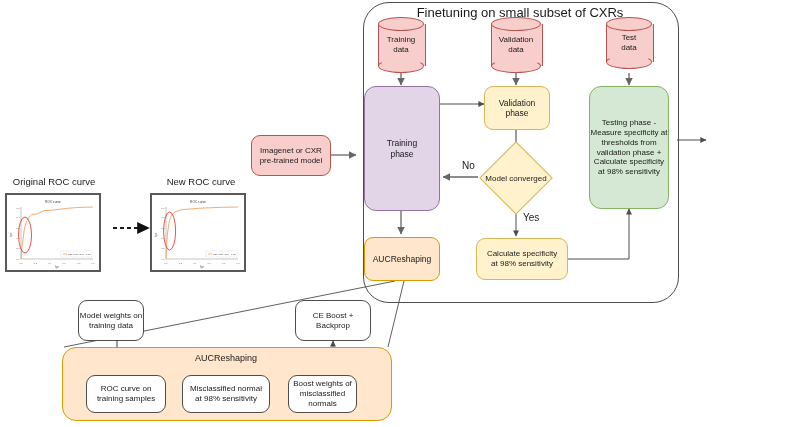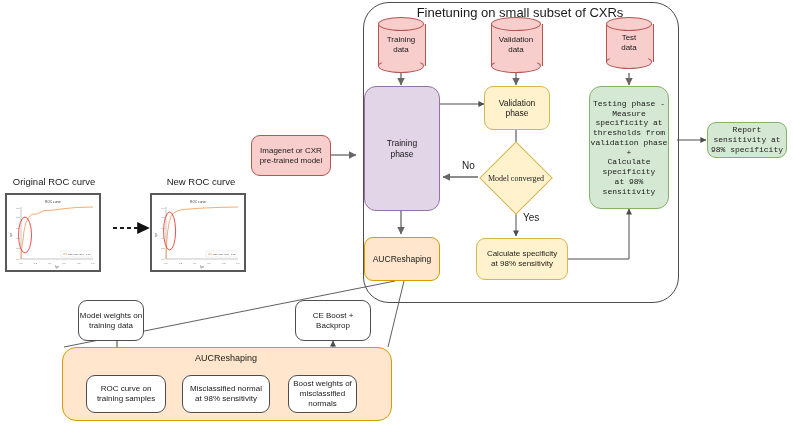--- a/index.html
+++ b/index.html
@@ -14,21 +14,21 @@
   .node{position:absolute;box-sizing:border-box;display:flex;align-items:center;
         justify-content:center;text-align:center;line-height:1.22;}
   .node span{display:block;white-space:pre-line;}
 
   
   .rrect{border-radius:9px;border:1px solid #9a9a9a;background:#fff;}
   .rrect.soft{border-radius:12px;}
 
   .purple{background:#e1d5e7;border:1px solid #9673a6;}
   .yellow{background:#fff2cc;border:1px solid #d6b656;}
-  .green {background:#d5e8d4;border:1px solid #82b366;font-family:Liberation Mono, monospace;}
+  .green {background:#d5e8d4;border:1px solid #82b366;}
   .pink  {background:#f8cecc;border:1px solid #b85450;}
   .orange{background:#ffe6cc;border:1px solid #d79b00;}
   .plain {background:#ffffff;border:1px solid #4d4d4d;}
 
   
   .container-box{
     position:absolute;border:1px solid #4d4d4d;border-radius:26px;background:transparent;
   }
   .container-title{
     position:absolute;font-size:13px;color:#1a1a1a;text-align:center;
@@ -49,21 +49,21 @@
     background:#f8cecc;border:1px solid #b85450;box-sizing:border-box;
     border-top-color:transparent;
   }
   .cyl .lbl{
     position:absolute;left:0;top:0;width:100%;height:100%;
     display:flex;align-items:center;justify-content:center;text-align:center;
     font-size:8px;line-height:1.2;white-space:pre-line;z-index:3;color:#1a1a1a;
   }
 
   
-  .diamond{position:absolute;font-family:Liberation Serif, serif;}
+  .diamond{position:absolute;}
   .diamond .shp{
     position:absolute;left:0;top:0;width:100%;height:100%;
     background:#fff2cc;border:1px solid #d6b656;box-sizing:border-box;
     transform:rotate(45deg);
   }
   .diamond .lbl{
     position:absolute;left:0;top:0;width:100%;height:100%;
     display:flex;align-items:center;justify-content:center;
     font-size:8px;text-align:center;z-index:2;white-space:nowrap;
   }
@@ -191,24 +191,20 @@
 
   <div class="node rrect soft green" style="left:589px;top:86px;width:80px;height:123px;font-size:8px;">
     <span>Testing phase -
 Measure specificity at
 thresholds from
 validation phase +
 Calculate specificity
 at 98% sensitivity</span>
   </div>
 
-  <div class="node rrect green" style="left:707px;top:122px;width:80px;height:36px;font-size:8px;">
-    <span>Report sensitivity at
-98% specificity</span>
-  </div>
 
   <div class="elabel" style="left:462px;top:160px;">No</div>
   <div class="elabel" style="left:523px;top:212px;">Yes</div>
 
   <div class="node rrect plain" style="left:78px;top:300px;width:66px;height:41px;font-size:8px;">
     <span>Model weights on
 training data</span>
   </div>
 
   <div class="node rrect plain" style="left:295px;top:300px;width:76px;height:41px;font-size:8px;">

